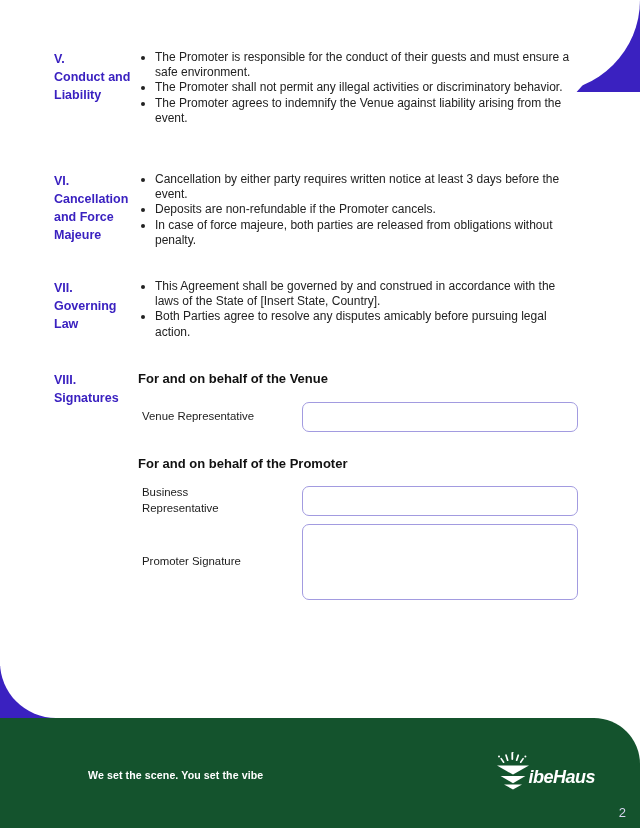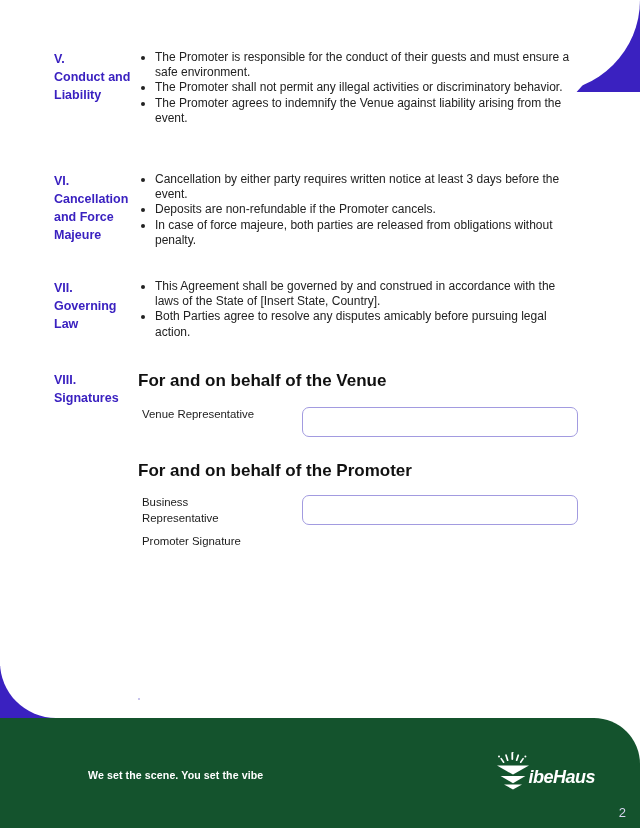--- a/index.html
+++ b/index.html
@@ -115,28 +115,28 @@
   ul.bullets li {
     font-size: 12px;
     line-height: 15.2px;
     color: #222222;
     margin: 0 0 0 0;
     padding: 0;
   }
 
   
   .sig-heading {
-    font-size: 17px;
+    font-size: 13px;
     font-weight: bold;
     color: #111111;
     margin: 0 0 6px 0;
   }
   .sig-row {
     display: flex;
-    align-items: flex-start;
+    align-items: center;
     margin-bottom: 8px;
     gap: 36px;
   }
   .sig-label {
     width: 128px;
     flex: 0 0 128px;
     padding-left: 4px;
     box-sizing: border-box;
     font-size: 11.4px;
     line-height: 15.5px;
@@ -258,21 +258,21 @@
         </div>
 
         <div style="margin-top:24px;">
           <div class="sig-heading">For and on behalf of the Promoter</div>
 
           <div class="sig-row" style="margin-top:14px;">
             <div class="sig-label">Business Representative</div>
             <div class="sig-box small"></div>
           </div>
 
-          <div class="sig-row" style="margin-top:6px;flex-direction:column;">
+          <div class="sig-row" style="margin-top:6px;">
             <div class="sig-label">Promoter Signature</div>
             <div class="sig-box large"></div>
           </div>
         </div>
 
       </div>
     </div>
 
   </div>
 

